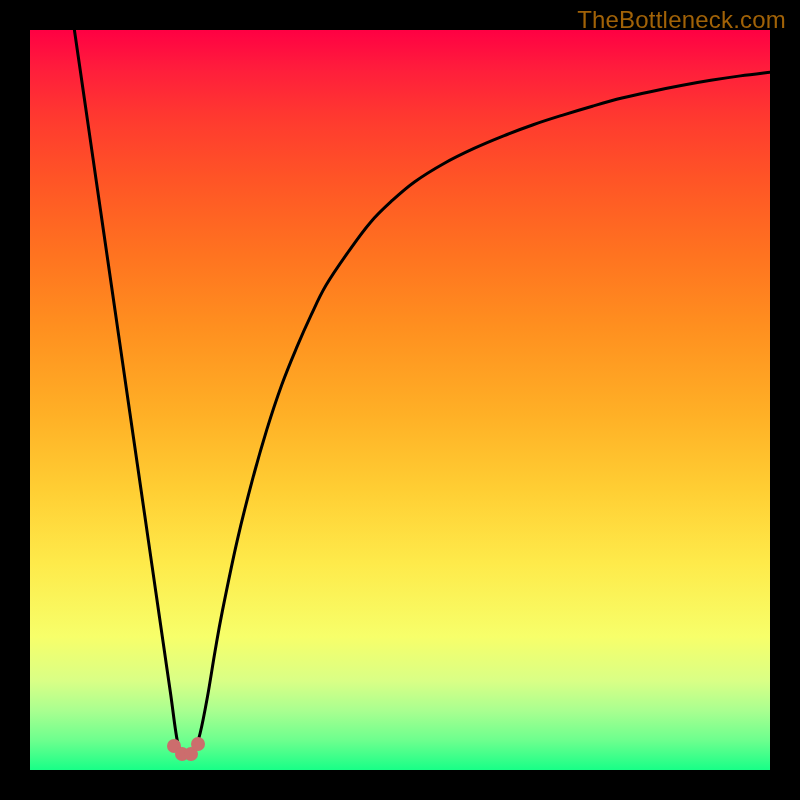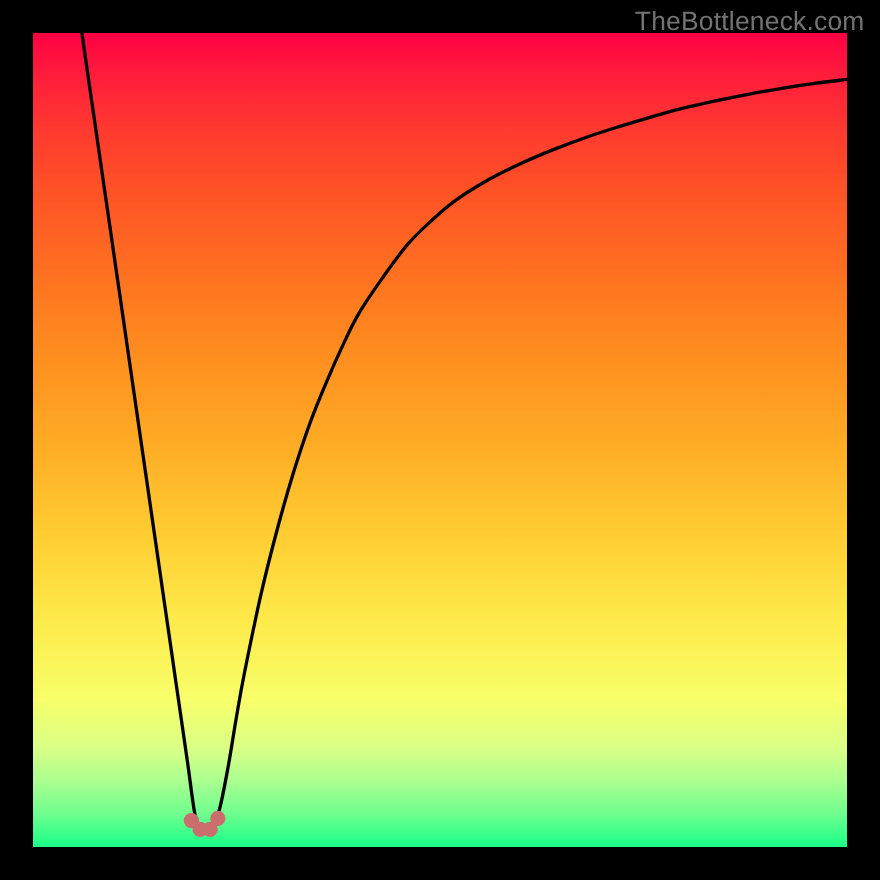--- a/index.html
+++ b/index.html
@@ -14,21 +14,21 @@
   .frame {
     position: relative;
     width: 800px;
     height: 800px;
     background: #000;
   }
   .attribution {
     position: absolute;
     top: 6px;
     right: 14px;
-    color: #737373;
+    color: #a16207;
     font-size: 24px;
     letter-spacing: 0.2px;
     font-weight: 400;
     z-index: 10;
   }
   .plot-area {
     position: absolute;
     left: 30px;
     top: 30px;
     width: 740px;

